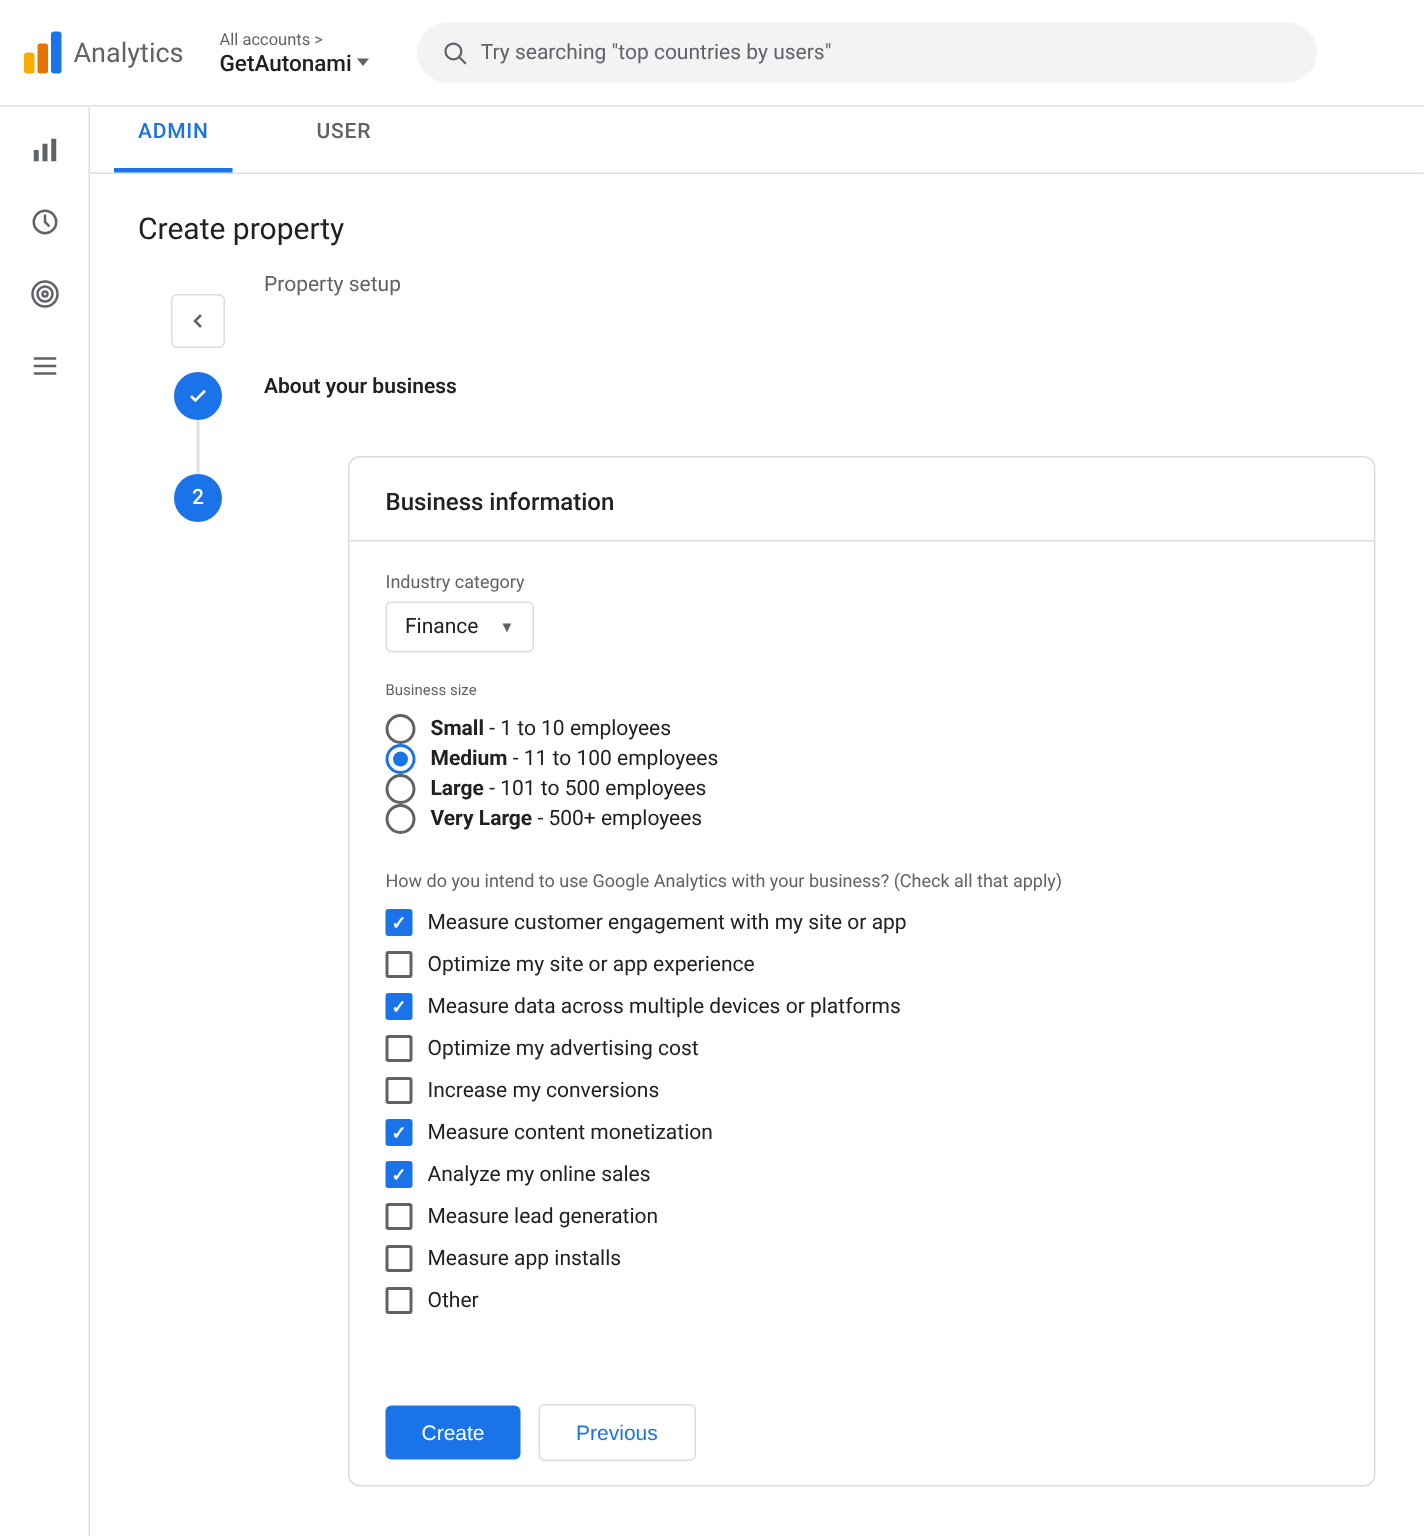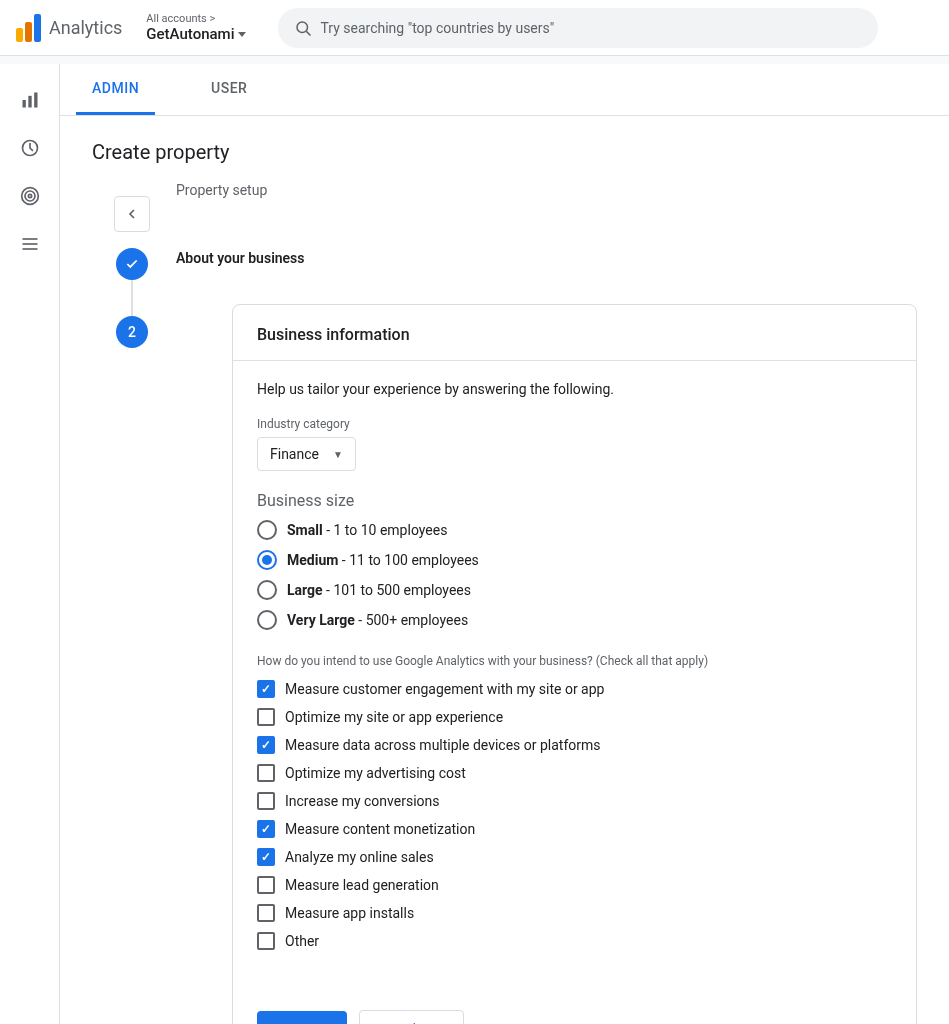--- a/index.html
+++ b/index.html
@@ -4,21 +4,21 @@
   <style>
     * { box-sizing: border-box; margin: 0; padding: 0; }
     body { font-family: 'Google Sans', Roboto, Arial, sans-serif; background: #f8f9fa; color: #202124; font-size: 14px; }
 
     
     .navbar {
       display: flex;
       align-items: center;
       background: #fff;
       border-bottom: 1px solid #e0e0e0;
-      height: 56px;
+      height: 71px;
       padding: 0 16px;
       gap: 16px;
       position: fixed;
       top: 0; left: 0; right: 0;
       z-index: 100;
     }
     .logo-area {
       display: flex;
       align-items: center;
       gap: 8px;
@@ -235,28 +235,27 @@
       padding: 8px 12px;
       font-size: 14px;
       cursor: pointer;
       background: #fff;
       color: #202124;
       margin-bottom: 20px;
     }
 
     
     .section-label {
-      font-size: 16px;
+      font-size: 10px;
       color: #5f6368;
       margin-bottom: 10px;
     }
     .radio-group {
       display: flex;
       flex-direction: column;
-      gap: 10px;
       margin-bottom: 24px;
     }
     .radio-item {
       display: flex;
       align-items: center;
       gap: 10px;
       cursor: pointer;
       font-size: 14px;
     }
     .radio-circle {
@@ -463,21 +462,20 @@
             <span class="step-label">Property setup</span>
           </div>
           <div style="display:flex;align-items:center;height:32px;margin-bottom:16px;">
             <span class="step-label active">About your business</span>
           </div>
         </div>
 
         <div class="card">
           <div class="card-header">Business information</div>
           <div class="card-body">
-            <p class="description-text">Help us tailor your experience by answering the following.</p>
 
             
             <div class="field-label">Industry category</div>
             <div class="dropdown-btn">
               <span>Finance</span>
               <span style="font-size:10px;color:#5f6368;margin-left:2px;">▼</span>
             </div>
 
             
             <div class="section-label">Business size</div>

